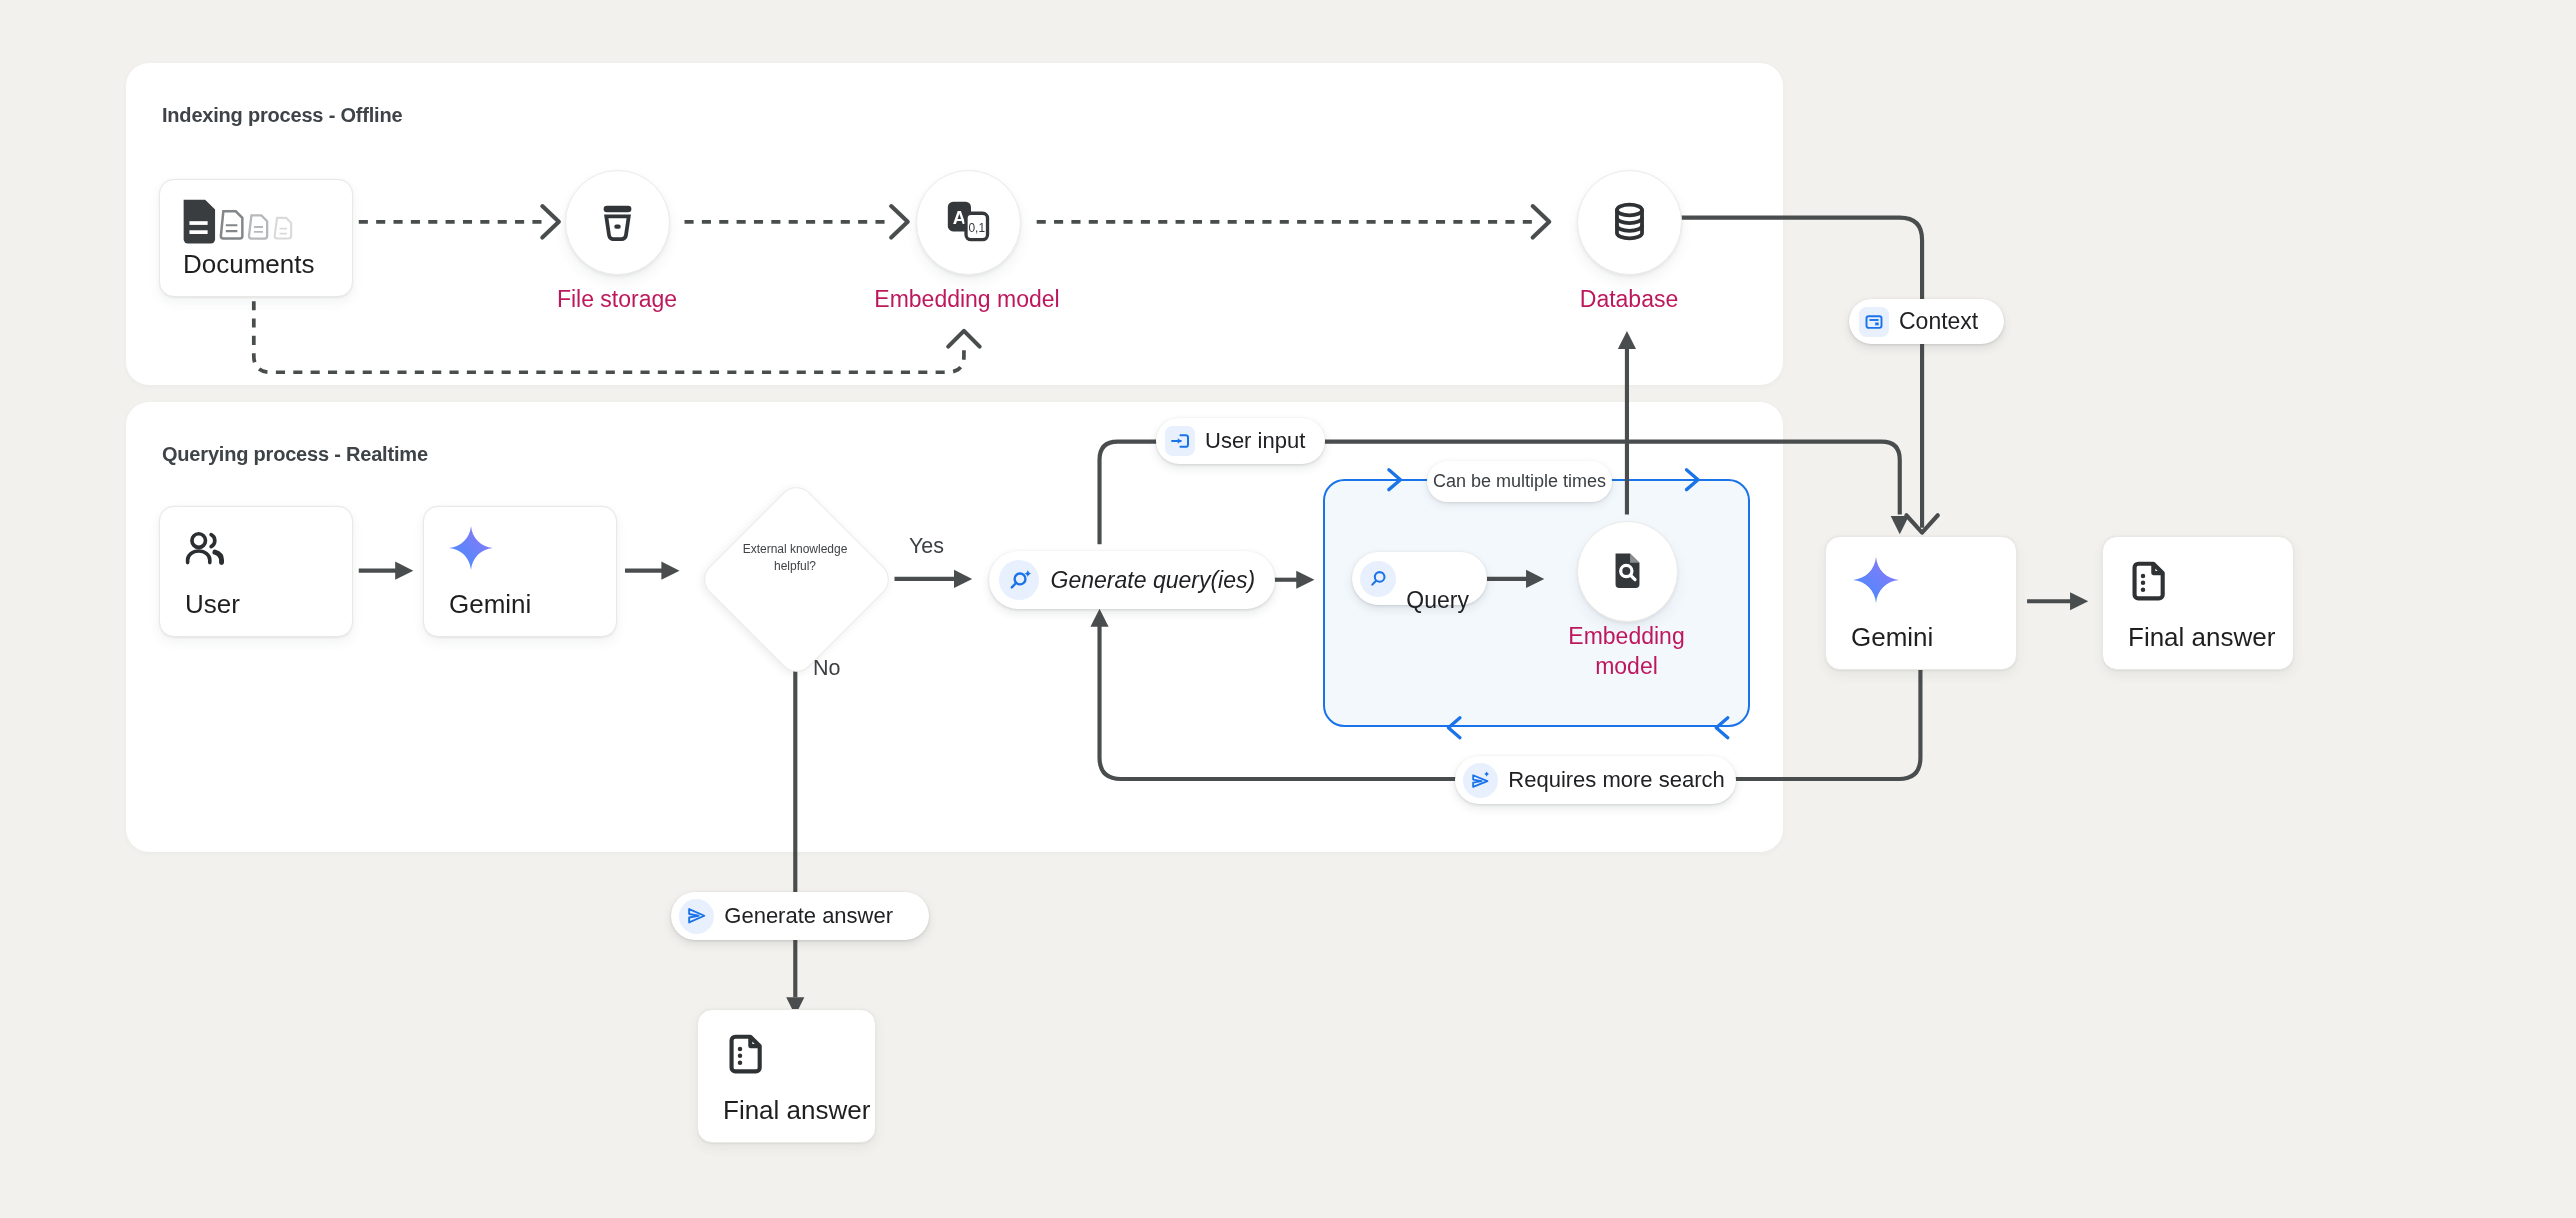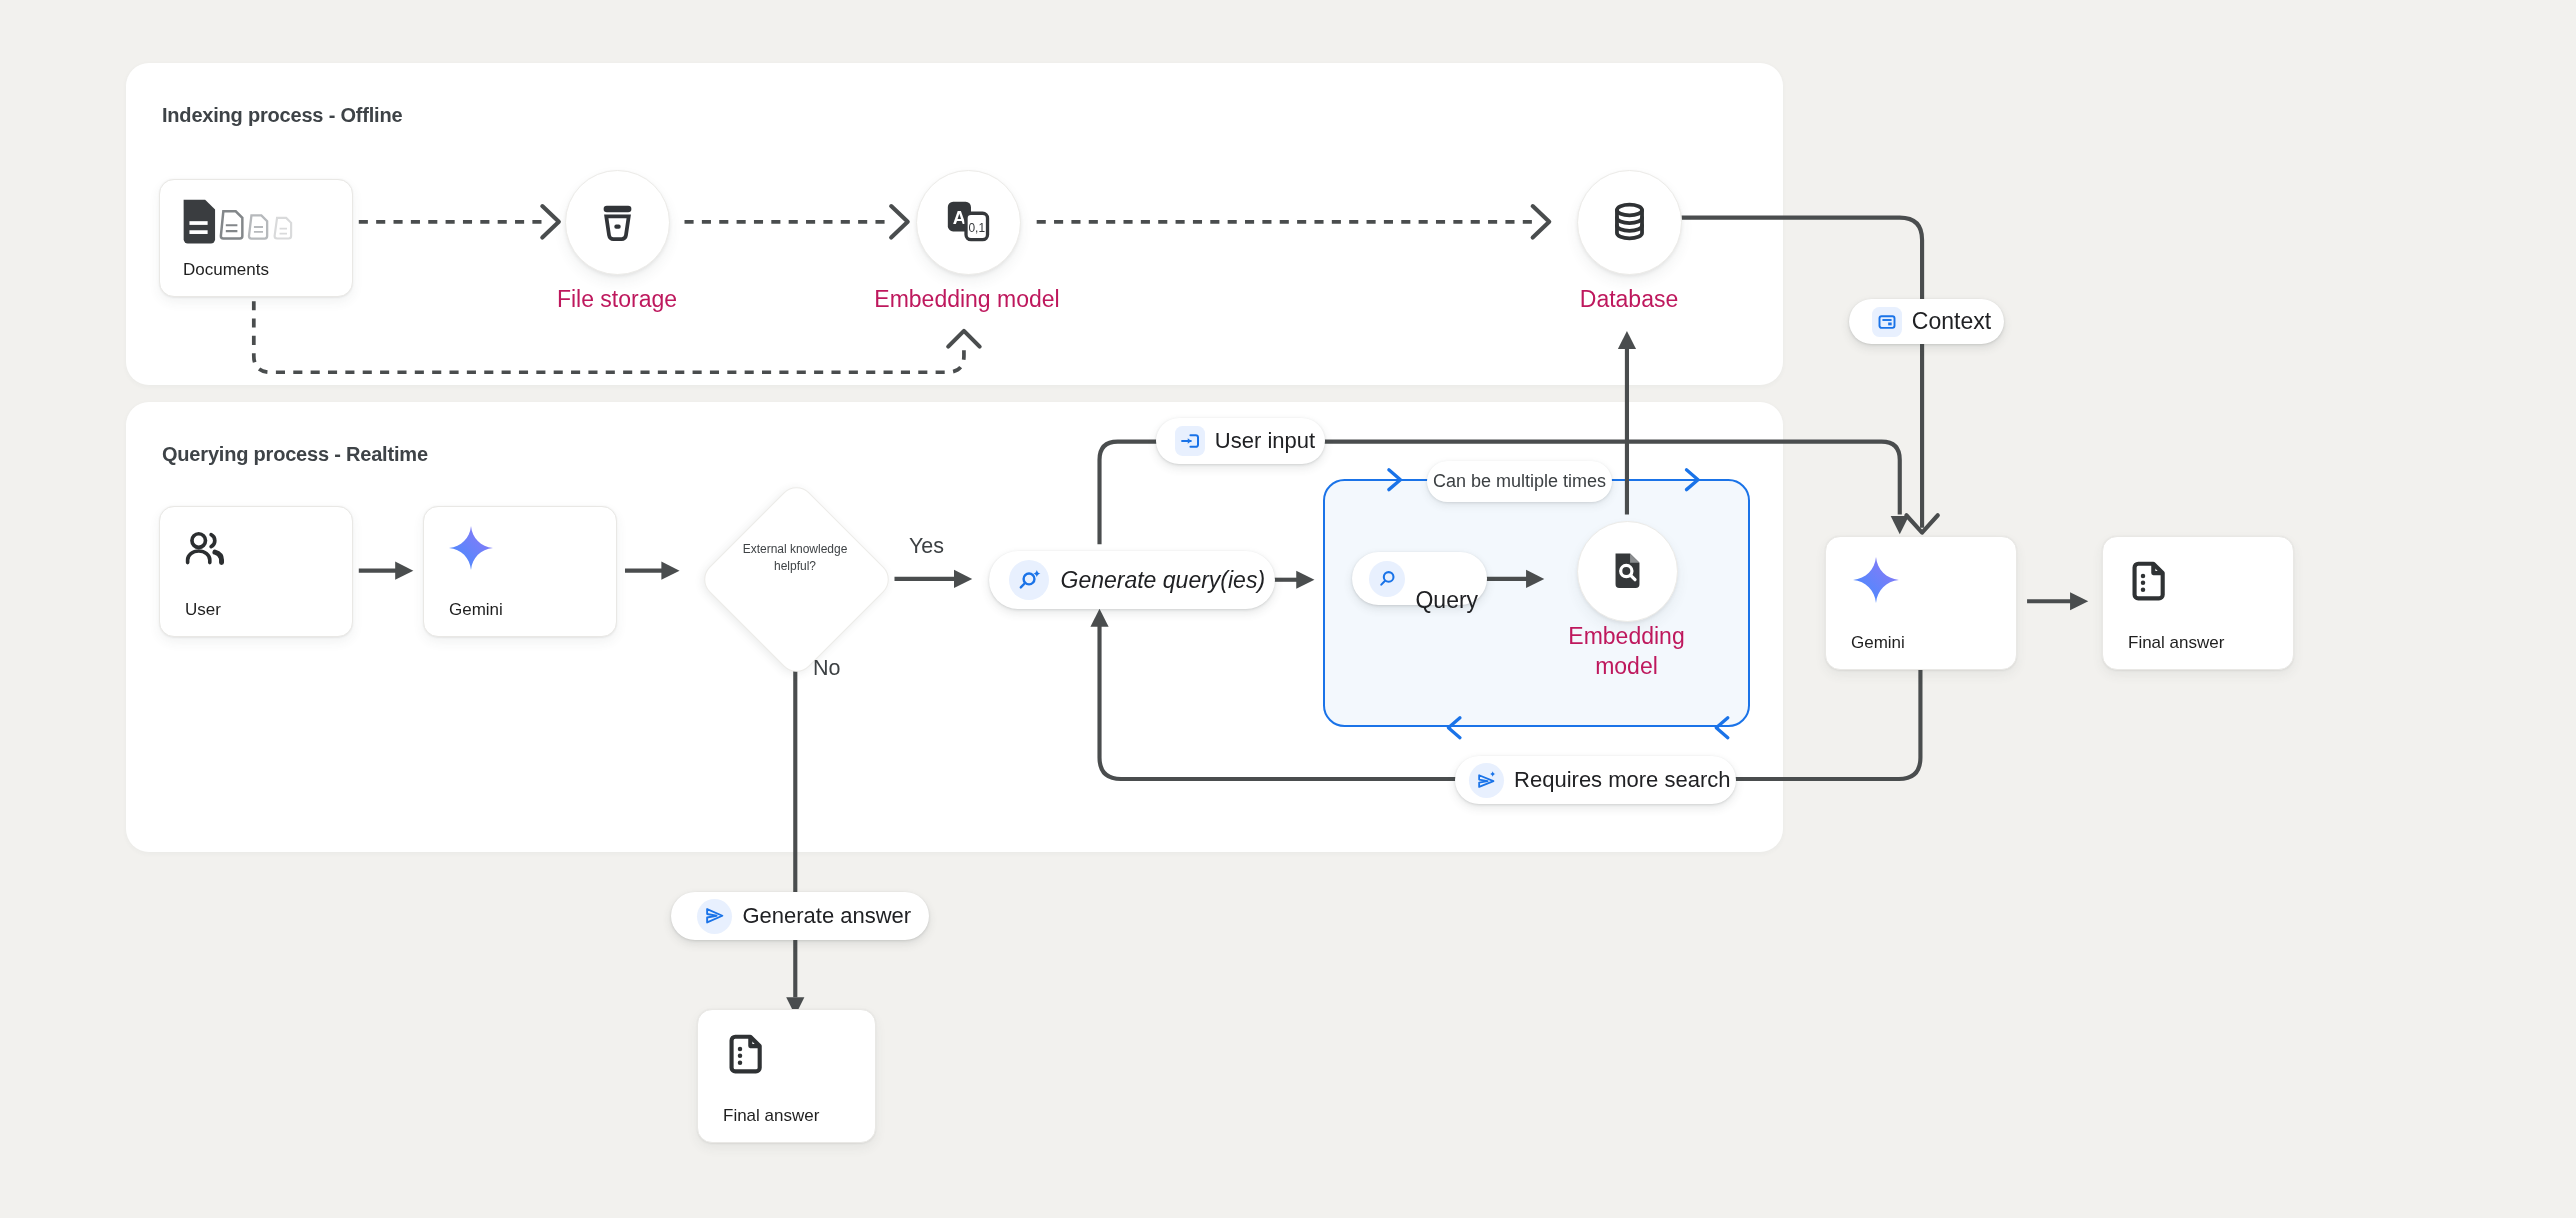--- a/index.html
+++ b/index.html
@@ -23,42 +23,42 @@
   .wire{stroke:#4a4d4e;stroke-width:5;fill:none;}
   .wire-dash{stroke:#4a4d4e;stroke-width:4.5;fill:none;stroke-dasharray:11 10;}
   .chev{stroke:#4a4d4e;stroke-width:5;fill:none;stroke-linecap:round;stroke-linejoin:round;}
   .tri{fill:#4a4d4e;stroke:none;}
   .bluechev{stroke:#1a73e8;stroke-width:4;fill:none;stroke-linecap:round;stroke-linejoin:round;}
   
   .card{
     position:absolute;background:#fff;border:0.8px solid #e9e8e5;border-radius:15px;z-index:3;
     box-shadow:0 0.8px 1.7px rgba(60,64,67,.08),0 5px 11.6px rgba(60,64,67,.07);
   }
-  .card .lbl{position:absolute;left:25px;bottom:16.5px;font-size:17px;color:#1f1f1f;}
+  .card .lbl{position:absolute;left:25px;bottom:16.5px;font-size:26px;color:#1f1f1f;}
   .circle-node{
     position:absolute;background:#fff;border:0.8px solid #ecebe8;border-radius:50%;z-index:3;
     box-shadow:0 1.7px 3.3px rgba(60,64,67,.08),0 6.6px 13.2px rgba(60,64,67,.07);
     display:flex;align-items:center;justify-content:center;
   }
   .circle-label{position:absolute;z-index:3;font-size:23px;color:#be185d;text-align:center;}
   .diamond{
     position:absolute;left:726px;top:509px;width:139px;height:139px;background:#fff;
     border:0.8px solid #ecebe8;border-radius:18px;transform:rotate(45deg);z-index:3;
     box-shadow:0 2.5px 8.3px rgba(60,64,67,.10);
   }
   .diamond-text{
     position:absolute;left:737px;top:541px;width:116px;z-index:4;text-align:center;
     font-size:12px;line-height:1.42;color:#3f4346;
   }
   .edge-label{position:absolute;z-index:4;font-size:21.5px;color:#3c4043;}
   
   .pill{
     position:absolute;background:#fff;border-radius:826px;z-index:4;
     box-shadow:0 0.8px 2.5px rgba(60,64,67,.18),0 4.1px 10px rgba(60,64,67,.12);
-    display:flex;align-items:center;justify-content:center;
+    display:flex;align-items:center;
   }
   .pill .txt{color:#202124;white-space:nowrap;}
   .chip{
     background:#e8f0fe;display:flex;align-items:center;justify-content:center;flex:none;
   }
   .chip.round{border-radius:50%;}
   .chip.sq{border-radius:7.4px;}
   
   .bluebox{
     position:absolute;left:1323px;top:479px;width:427px;height:248px;z-index:1;

